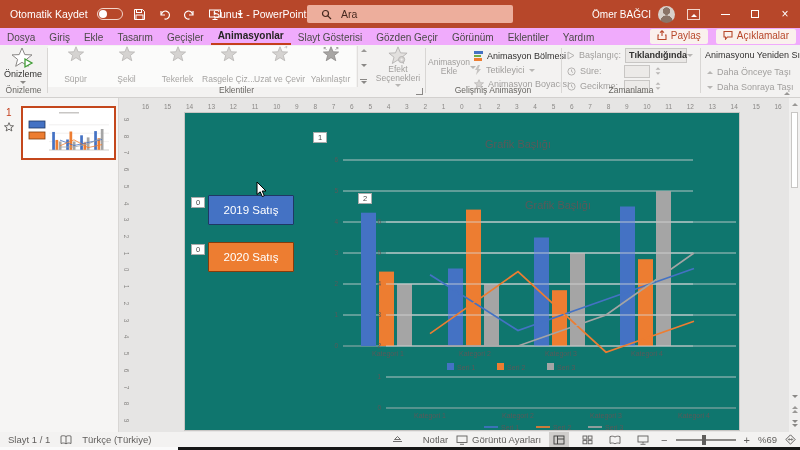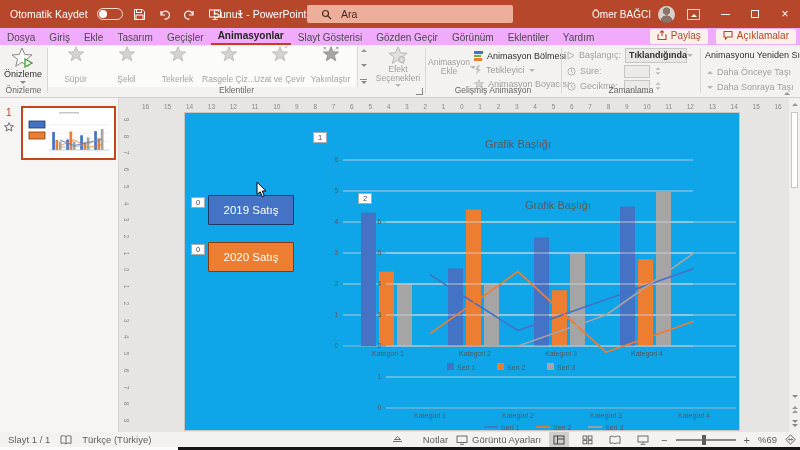--- a/index.html
+++ b/index.html
@@ -51,21 +51,21 @@
   
   #main{position:absolute;left:0;top:98px;width:800px;height:334px;background:#e6e5e4;}
   #thumbpanel{position:absolute;left:0;top:0;width:119px;height:334px;background:#f6f5f4;border-right:1px solid #d8d6d4;}
   #slidenum{position:absolute;left:6px;top:9px;font-size:10px;color:#C43E1C;}
   #thumbstar{position:absolute;left:4px;top:24px;}
   #thumbbox{position:absolute;left:21px;top:8px;width:95px;height:54px;background:#fff;border:2px solid #C4471C;}
   #hruler{position:absolute;left:142px;top:3px;width:640px;height:10px;display:flex;justify-content:space-between;align-items:center;}
   #hruler span{font-size:6.5px;color:#8a8886;}
   #vruler{position:absolute;left:121px;top:18px;width:12px;height:308px;display:flex;flex-direction:column;justify-content:space-between;align-items:center;}
   #vruler span{font-size:6.5px;color:#8a8886;transform:rotate(90deg);}
-  #slide{position:absolute;left:184px;top:14px;width:556px;height:319px;background:#0ea5e9;border:1px solid #c8c6c4;}
+  #slide{position:absolute;left:184px;top:14px;width:556px;height:319px;background:#0f766e;border:1px solid #c8c6c4;}
   #vscroll{position:absolute;left:789px;top:0;width:11px;height:334px;background:#f1f0ef;}
   .vthumb{position:absolute;left:2px;top:14px;width:7px;height:76px;background:#fff;border:1px solid #c8c6c4;}
   .scrbtn{position:absolute;left:0;width:11px;height:11px;display:flex;align-items:center;justify-content:center;flex-direction:column;gap:1px;}
 
   
   .shapebtn{position:absolute;width:86px;height:30px;display:flex;align-items:center;justify-content:center;color:#fff;font-size:11.5px;border-radius:1px;}
   .anibadge{position:absolute;width:14px;height:11px;background:#fff;border:1px solid #ababab;font-size:7.5px;color:#444;display:flex;align-items:center;justify-content:center;}
 
   
   #statusbar{position:absolute;left:0;top:432px;width:800px;height:15px;background:#f3f2f1;color:#605e5c;font-size:9.5px;}

